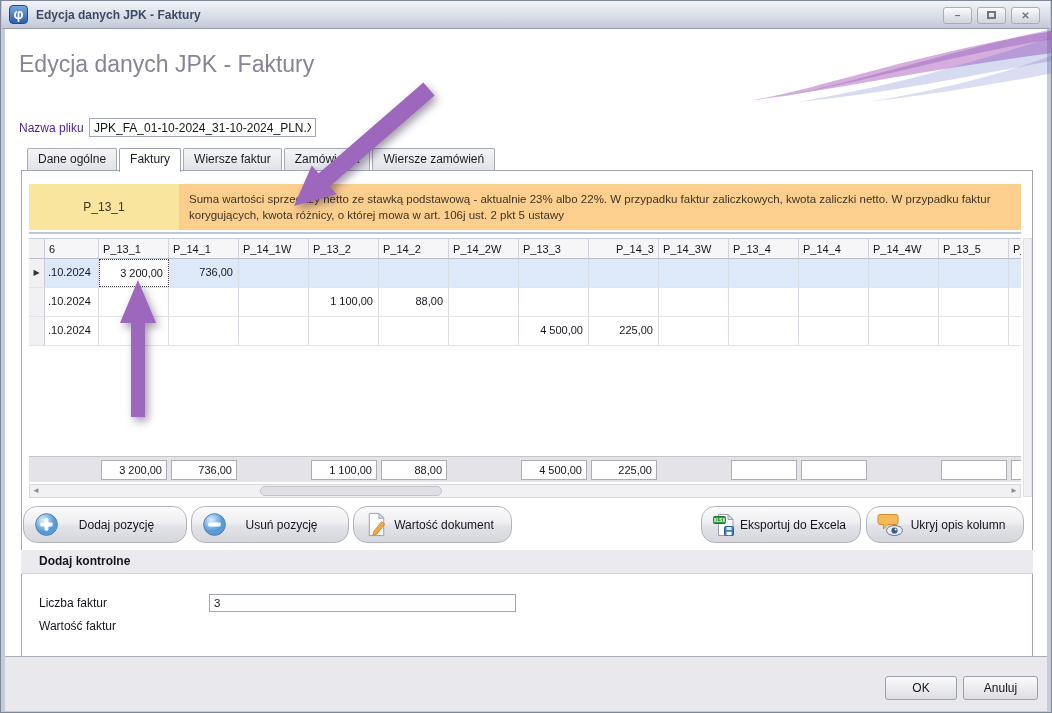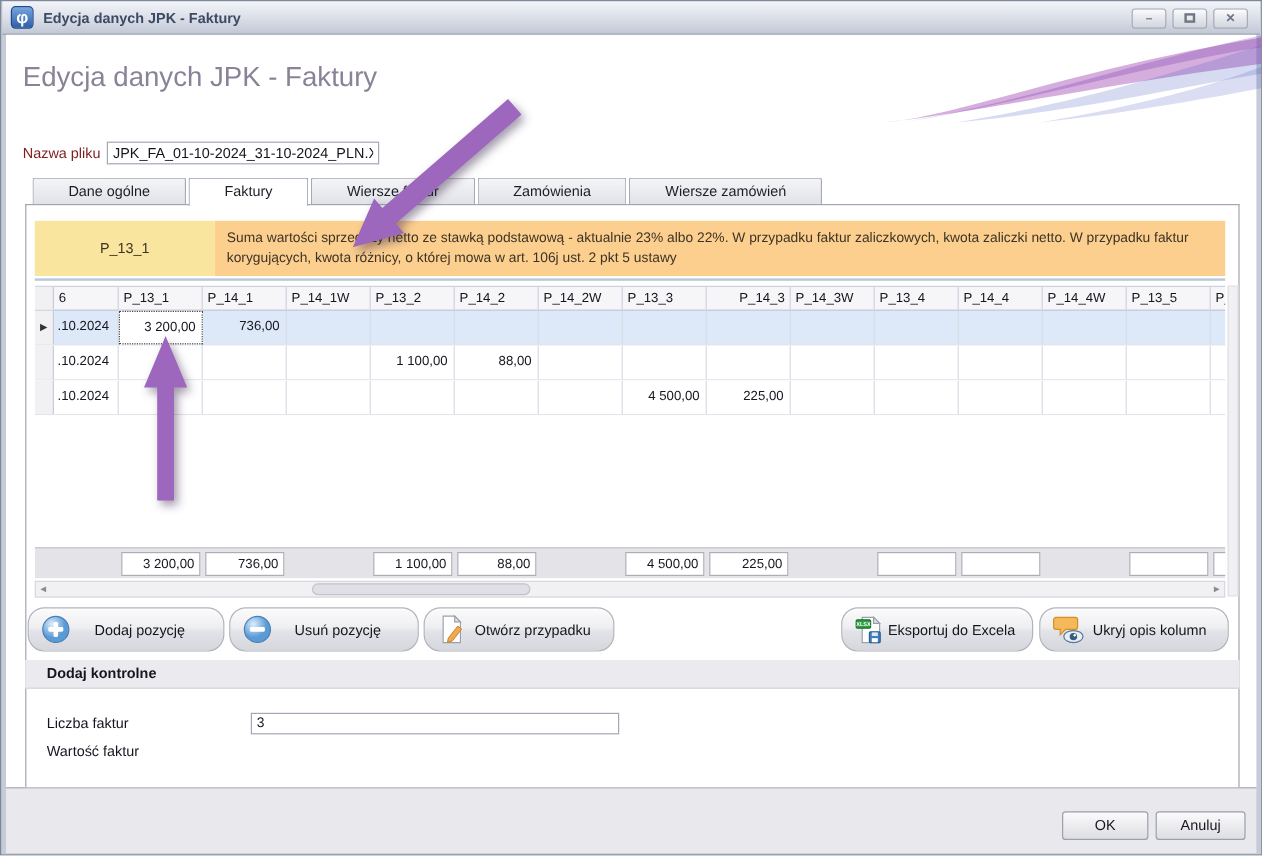--- a/index.html
+++ b/index.html
@@ -25,28 +25,28 @@
   .maxglyph { display:inline-block; width:9px; height:8px; border:2px solid #6f7585; margin-top:3px; }
 
   
   #content { position:absolute; left:4px; right:4px; top:28px; height:627px; background:#fff; }
   #footer { position:absolute; left:4px; right:4px; top:655px; height:55px;
     background:#e9e9ed; border-top:1px solid #a8adba; }
 
   #pagetitle { position:absolute; left:18px; top:50px; font-size:23px; color:#8a8296; }
   #swoosh { position:absolute; left:736px; top:28px; width:316px; height:73px; }
 
-  #filelabel { position:absolute; left:18px; top:120px; font-size:12px; color:#7f1d1d; }
+  #filelabel { position:absolute; left:18px; top:120px; font-size:12px; color:#4c1d95; }
   #fileinput { position:absolute; left:88px; top:117px; width:227px; height:19px;
     border:1px solid #a2a8b6; font-size:12px; padding:0 4px; color:#15151f;
     font-family:"Liberation Sans",sans-serif; background:#fff; }
 
   
   #tabstrip { position:absolute; left:26px; top:147px; height:23px; display:flex; }
-  .tab { padding:0 29px; height:22px; line-height:21px; font-size:12px; color:#1c1c26;
+  .tab { padding:0 10px; height:22px; line-height:21px; font-size:12px; color:#1c1c26;
     background:linear-gradient(#f5f5f7,#e0e2e7); border:1px solid #a6aab6;
     border-bottom:none; border-radius:2px 2px 0 0; margin-right:2px; }
   .tab.active { background:#fff; height:24px; position:relative; z-index:3; border-color:#9aa2b2; }
 
   #panel { position:absolute; left:20px; top:169px; width:1012px; height:486px;
     border:1px solid #a0a6b2; border-bottom:none; background:#fff; z-index:1; }
 
   
   #banner { position:absolute; left:28px; top:183px; width:992px; height:46px; display:flex; z-index:2; }
   #bannercode { width:150px; background:#f9e59d; display:flex; align-items:center;
@@ -320,21 +320,21 @@
   </div>
 
   <div class="toolbtn" style="left:352px;width:159px">
     <span class="ticon">
       <svg width="25" height="25" viewBox="0 0 26 26">
           <path d="M5.5 1.5 h10 l5 5 v18 h-15 z" fill="#fff" stroke="#9aa0aa"></path>
           <path d="M15.5 1.5 l5 5 h-5 z" fill="#dfe3ea" stroke="#9aa0aa"></path>
           <path d="M10 20.5 l8.2-10.4 3.4 2.6 -8.2 10.4 -4.2 1z" fill="#f2a94c" stroke="#c07f28" stroke-width="0.8"></path>
         </svg>
     </span>
-    <span class="tlabel">Otwórz przypadku</span>
+    <span class="tlabel">Wartość dokument</span>
   </div>
 
   <div class="toolbtn" style="left:700px;width:160px">
     <span class="ticon">
       <svg width="26" height="26" viewBox="0 0 26 26">
           <path d="M6.5 2.5 h9.5 l5 5 v16 h-14.5 z" fill="#fff" stroke="#9aa0aa"></path>
           <path d="M16 2.5 l5 5 h-5 z" fill="#dfe3ea" stroke="#9aa0aa"></path>
           <rect x="1.5" y="4.5" width="12" height="7" rx="1" fill="#2f9e44" stroke="#1e7030"></rect>
           <text x="7.5" y="9.9" font-size="4.6" fill="#fff" text-anchor="middle" font-weight="bold" font-family="Liberation Sans, sans-serif">XLSX</text>
           <rect x="12.5" y="14.5" width="9" height="9" rx="1" fill="#3f7ec0" stroke="#2a5c94"></rect>

